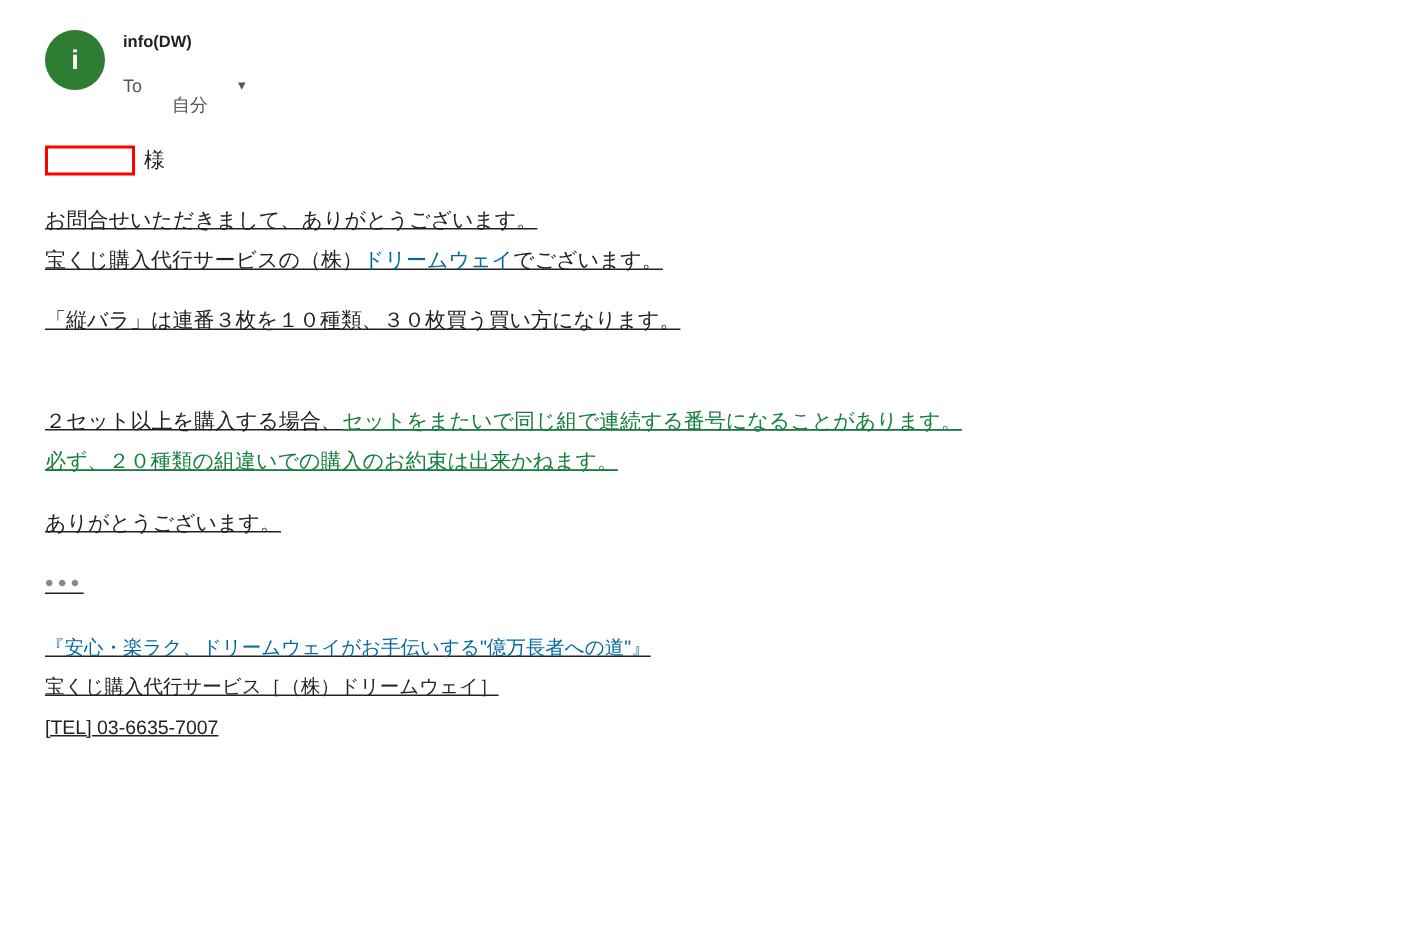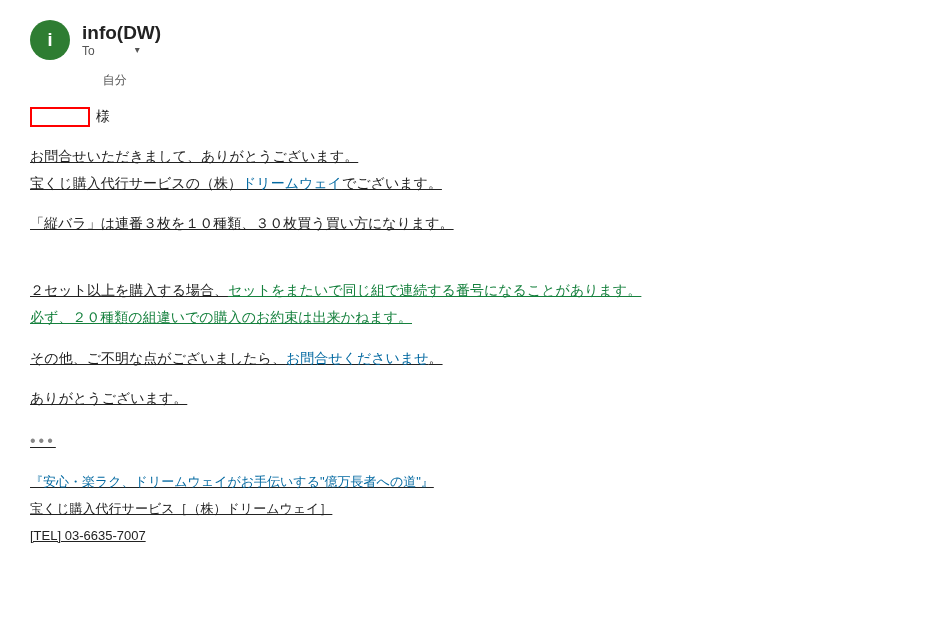--- a/index.html
+++ b/index.html
@@ -35,29 +35,30 @@
       font-weight: bold;
       flex-shrink: 0;
     }
     .sender-info {
       display: flex;
       flex-direction: column;
       justify-content: center;
       padding-top: 2px;
     }
     .sender-name {
-      font-size: 19px;
+      font-size: 11px;
       font-weight: bold;
       color: #222;
     }
     .to-line {
       font-size: 12px;
       color: #555;
       display: flex;
-      gap: 8px;
+      align-items: center;
+      gap: 20px;
     }
     .to-line .to-label {
       color: #555;
     }
     .to-line .to-name {
       color: #555;
       margin-top: 28px;
     }
     .chevron-icon {
       display: inline-block;
@@ -146,25 +147,20 @@
   </div>
 
   <div class="paragraph">
     <br>
     <span>
       ２セット以上を購入する場合、<span class="inline-red">セットをまたいで同じ組で連続する番号になることがあります。</span>
     </span><br>
     <span class="inline-red">必ず、２０種類の組違いでの購入のお約束は出来かねます。</span>
   </div>
 
-  <div class="paragraph">
-    <span>
-      その他、ご不明な点がございましたら、<span class="blue-link">お問合せくださいませ</span>。
-    </span>
-  </div>
 
   <div class="paragraph">
     <span>ありがとうございます。</span>
   </div>
 
   <div class="ellipsis">•••</div>
 
   <div class="footer-section">
     <p>
       <span class="blue-link">『安心・楽ラク、ドリームウェイがお手伝いする"億万長者への道"』</span>

